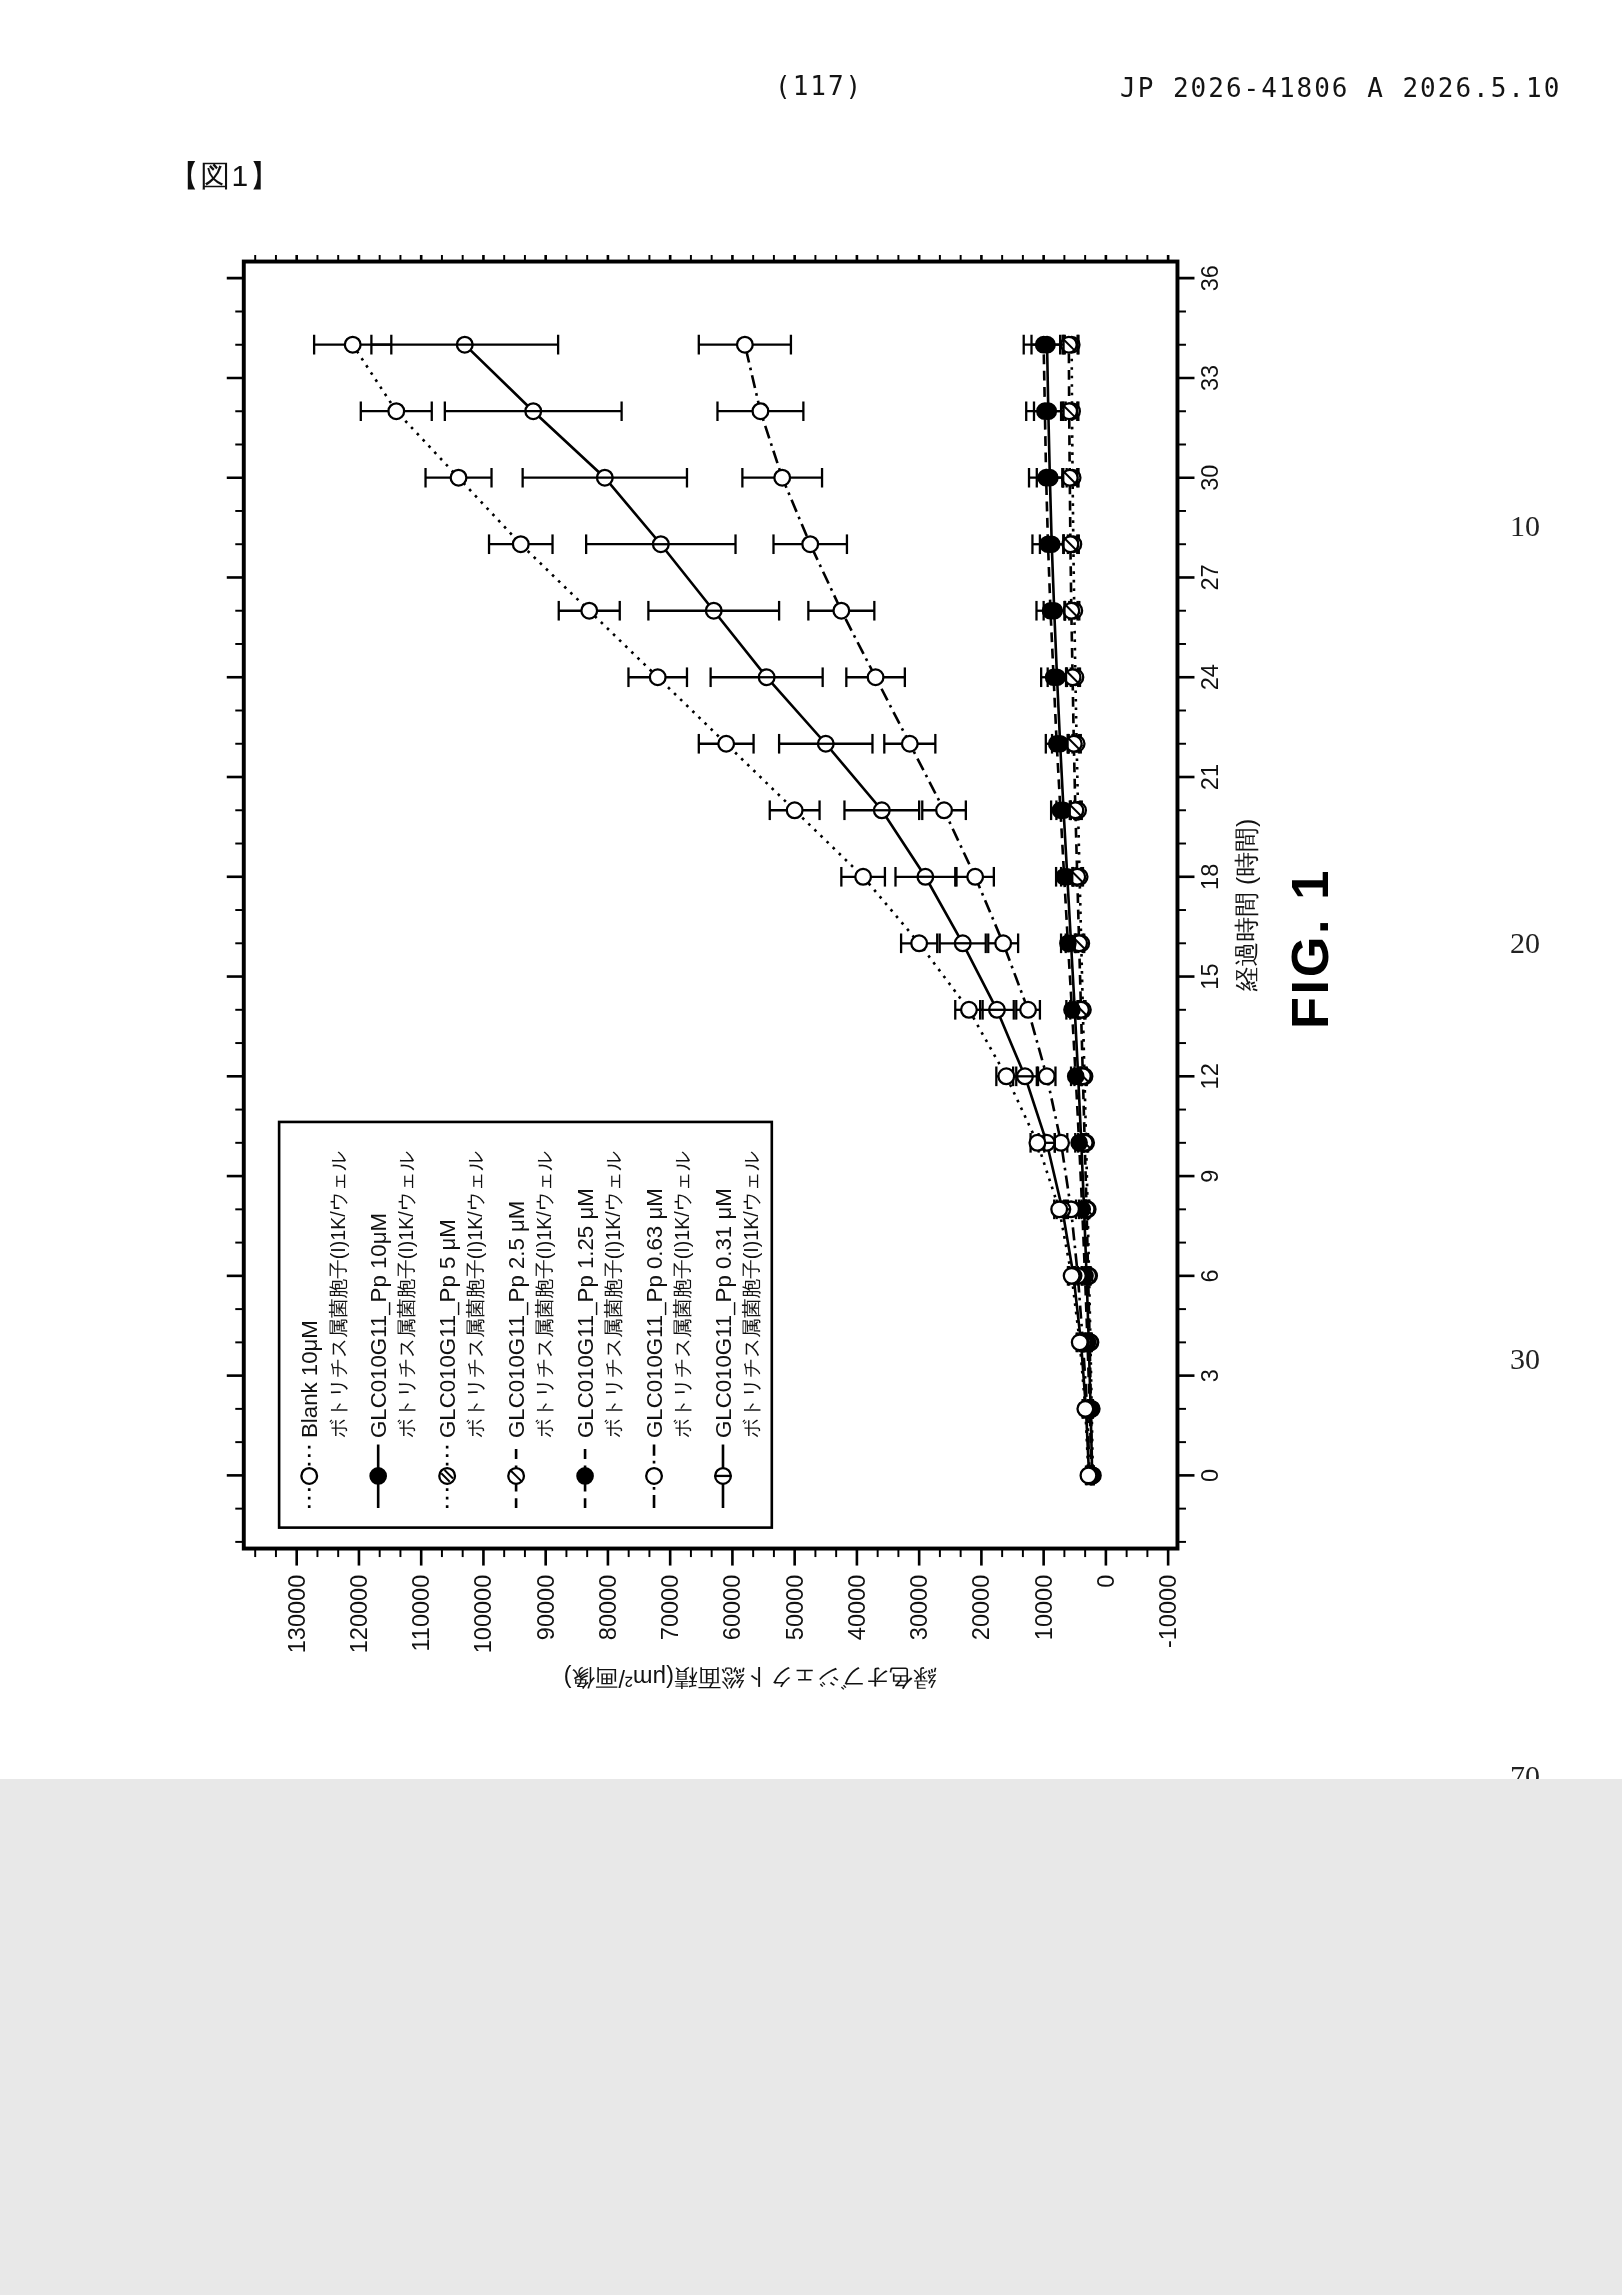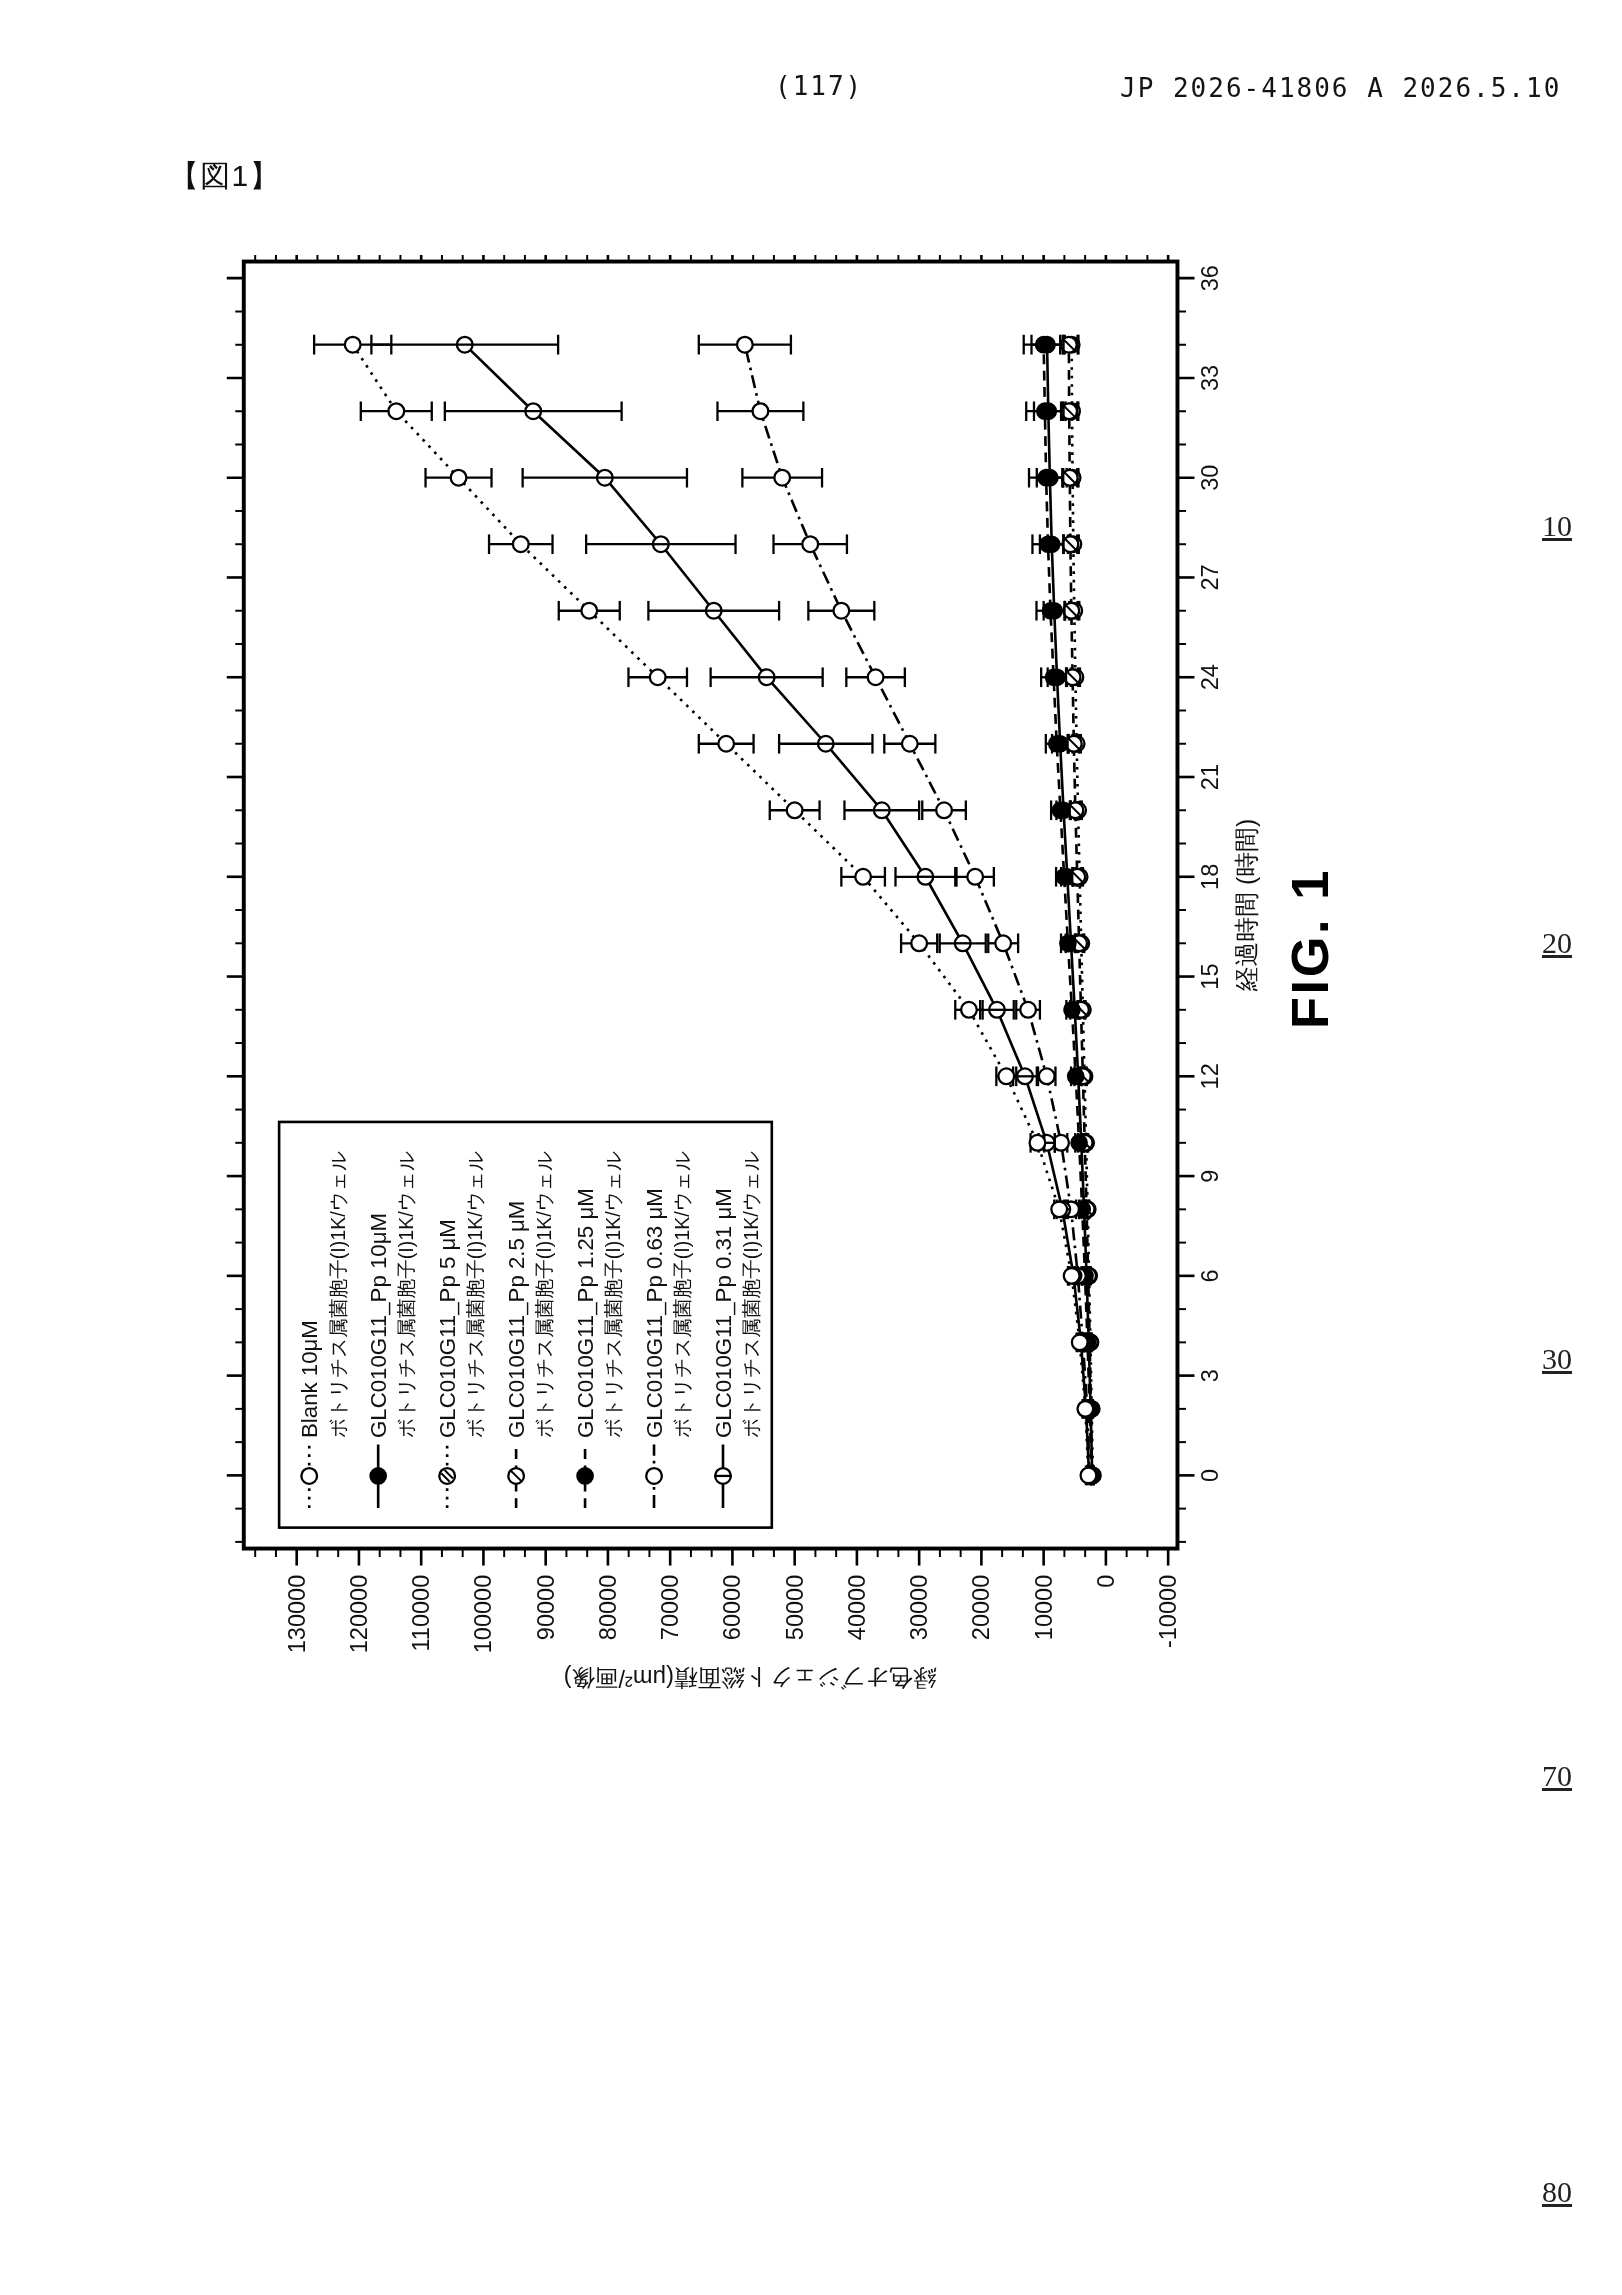--- a/index.html
+++ b/index.html
@@ -1,29 +1,29 @@
 <!DOCTYPE html>
 <html style="font-size:10.5px"><head>
 <meta charset="utf-8">
 <style>
   html,body{margin:0;padding:0;background:#e8e8e8;}
   .page{
-    position:relative; width:1623px; height:2295px; background:#ffffff;
+    position:relative; width:1623px; height:1779px; background:#ffffff;
     font-family:"Liberation Sans", sans-serif; color:#111; overflow:hidden;
   }
   .hdr{position:absolute; font-family:"DejaVu Sans Mono", monospace; font-size:26px; letter-spacing:2px; color:#141414;}
   .hdr-left{left:775px; top:71px;}
   .hdr-right{left:1120px; top:73px;}
   .fig-tag{position:absolute; left:169px; top:156px; font-size:30px; font-weight:normal; letter-spacing:1.3px; color:#101010;}
   .rotated-chart{
     position:absolute; left:224px; top:255px; width:1446px; height:1163px;
     transform-origin:0 0; transform:rotate(-90deg) translateX(-1446px);
   }
   .rotated-chart svg{display:block;}
-  .margin-num{position:absolute; left:1542px; font-family:"Liberation Serif", serif; font-size:30px; color:#222;text-decoration:underline;}
+  .margin-num{position:absolute; left:1510px; font-family:"Liberation Serif", serif; font-size:30px; color:#222;}
 </style>
 </head>
 <body>
 
 <div class="page">
   <div class="hdr hdr-left">(117)</div>
   <div class="hdr hdr-right">JP 2026-41806 A 2026.5.10</div>
   <div class="fig-tag">【図1】</div>
 
   <div class="rotated-chart">

